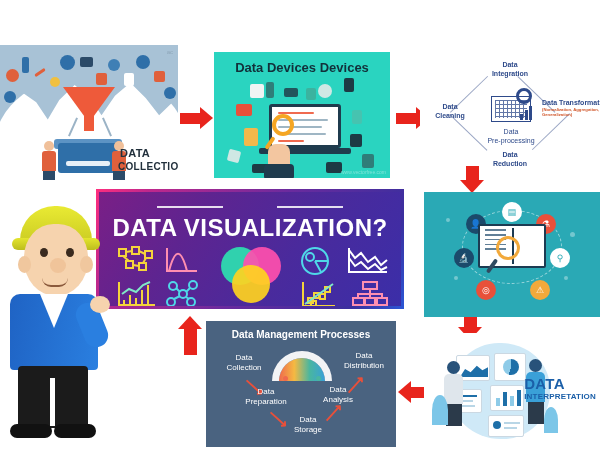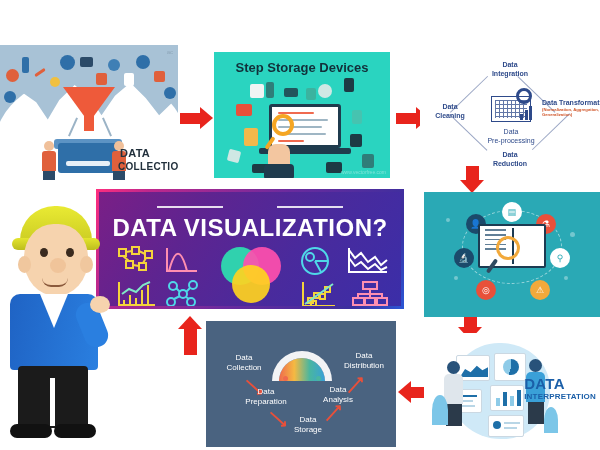--- a/index.html
+++ b/index.html
@@ -343,21 +343,21 @@
     <div class="lbl2">COLLECTION</div>
     <div class="tagcorn">ac</div>
   </div>
 
   <div class="ar ar-r" style="left:180px;top:107px;">
     <div class="ar-shaft" style="width:20px;height:11px;"></div>
     <div class="ar-head" style="border-top:11px solid transparent;border-bottom:11px solid transparent;border-left:13px solid #e8241c;"></div>
   </div>
 
   <div class="panel" id="p2">
-    <div class="h">Step Storage Devices</div>
+    <div class="h">Data Devices Devices</div>
     <span class="dev" style="position:absolute;left:36px;top:32px;width:14px;height:14px;background:#f0f4f4;"></span>
     <span class="dev" style="position:absolute;left:52px;top:30px;width:8px;height:16px;background:#2f7d79;"></span>
     <span class="dev" style="position:absolute;left:70px;top:36px;width:14px;height:9px;background:#22555c;"></span>
     <span class="dev" style="position:absolute;left:92px;top:36px;width:10px;height:12px;background:#3bb39f;"></span>
     <span class="dev" style="position:absolute;left:104px;top:32px;width:14px;height:14px;background:#cfe8e4;border-radius:50%;"></span>
     <span class="dev" style="position:absolute;left:130px;top:26px;width:10px;height:14px;background:#1d3a44;"></span>
     <span class="dev" style="position:absolute;left:22px;top:52px;width:16px;height:12px;background:#e8503a;border-radius:2px;"></span>
     <span class="dev" style="position:absolute;left:30px;top:76px;width:14px;height:18px;background:#f3b84b;"></span>
     <span class="dev" style="position:absolute;left:14px;top:98px;width:12px;height:12px;background:#cfe8e4;transform:rotate(14deg);"></span>
     <span class="dev" style="position:absolute;left:38px;top:112px;width:18px;height:9px;background:#1d3a44;"></span>
@@ -562,20 +562,21 @@
     <div class="bmag"></div>
     <div class="bmagh"></div>
   </div>
 
   <div class="ar ar-l" style="left:398px;top:381px;">
     <div class="ar-head" style="border-top:11px solid transparent;border-bottom:11px solid transparent;border-right:13px solid #e8241c;"></div>
     <div class="ar-shaft" style="width:20px;height:11px;"></div>
   </div>
 
   <div class="panel" id="p6">
+    <div class="h">Data Management Processes</div>
     <div class="arc">
       <span class="arcdot" style="left:4px;background:#ef6a4d;"></span>
       <span class="arcdot" style="right:4px;background:#49b6a0;"></span>
     </div>
 
     <div class="n" style="left:10px;top:32px;width:56px;">Data<br>Collection</div>
     <div class="a6" style="left:38px;top:58px;transform:rotate(42deg);">⟶</div>
     <div class="n" style="left:28px;top:66px;width:64px;">Data<br>Preparation</div>
     <div class="a6" style="left:62px;top:90px;transform:rotate(42deg);">⟶</div>
     <div class="n" style="left:78px;top:94px;width:48px;">Data<br>Storage</div>

